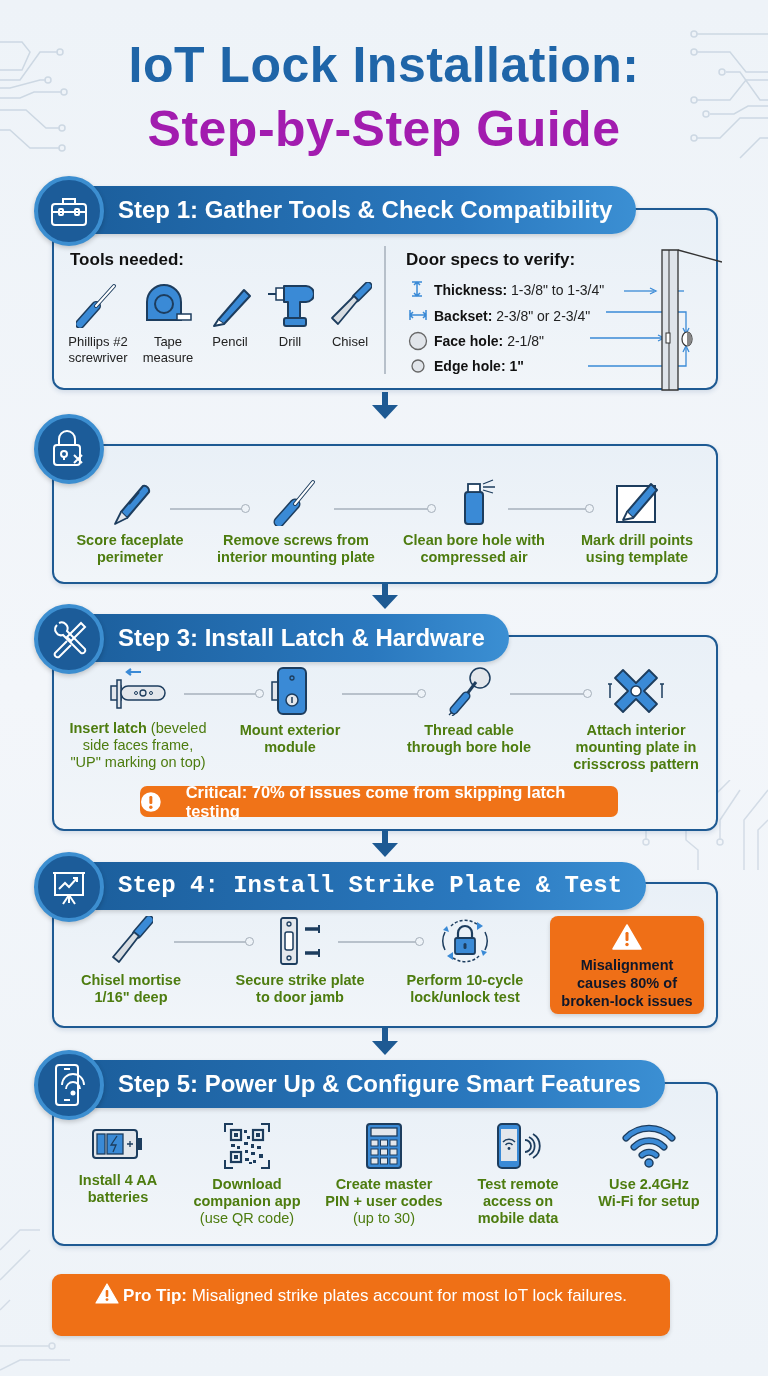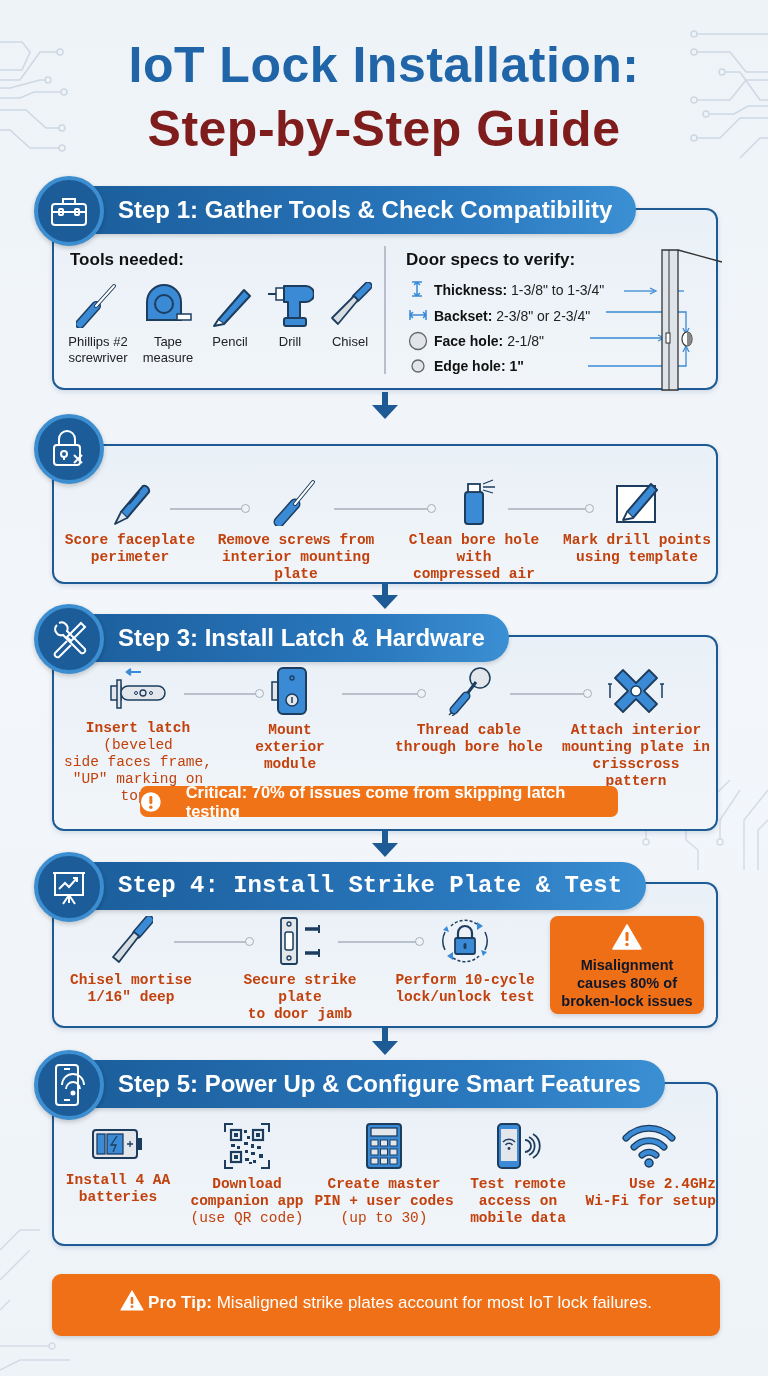--- a/index.html
+++ b/index.html
@@ -8,21 +8,21 @@
     background: linear-gradient(180deg, #eef3f8 0%, #f3f6fa 50%, #eef3f8 100%);
     font-family: "Liberation Sans", sans-serif;
     position: relative; color: #111;
   }
   .circuit { position: absolute; pointer-events: none; }
   .title {
     position: absolute; left: 0; right: 0; text-align: center; font-weight: 700;
     letter-spacing: 0.5px;
   }
   .title-1 { top: 36px; font-size: 50px; color: #1f65a8; }
-  .title-2 { top: 100px; font-size: 50px; color: #7f1d1d; }
+  .title-2 { top: 100px; font-size: 50px; color: #a21caf; }
 
   .step { position: absolute; left: 52px; width: 666px; }
   .card {
     position: absolute; left: 0; right: 0;
     background: linear-gradient(180deg, #e9f0f7, #f1f5f9);
     border: 2.5px solid #1e5a93; border-radius: 12px;
     box-shadow: 0 2px 5px rgba(30,70,120,0.15);
   }
   .banner {
     position: absolute; left: -4px; height: 48px; border-radius: 0 26px 26px 0;
@@ -32,21 +32,21 @@
     box-shadow: 0 2px 4px rgba(0,0,0,0.15);
   }
   .badge {
     position: absolute; left: -18px; width: 70px; height: 70px; border-radius: 50%;
     background: #1c5c99; border: 4px solid #3c8ed0;
     display: flex; align-items: center; justify-content: center;
     box-shadow: 0 2px 5px rgba(0,0,0,0.2);
   }
   .arrow-down { position: absolute; left: 372px; width: 26px; }
 
-  .item { position: absolute; text-align: center; font-size: 14.5px; line-height: 17px; font-weight: 700; color: #c2410c; font-family: Liberation Mono, monospace; }
+  .item { position: absolute; text-align: center; font-size: 14.5px; line-height: 17px; font-weight: 700; color: #4d7c0f; }
   .item .lbl { display: block; }
   .item .ico { display: block; margin: 0 auto 6px auto; }
   .light { font-weight: 400; }
   .connector { position: absolute; height: 2px; background: #b8c1cb; }
   .connector::after {
     content: ""; position: absolute; right: -6px; top: -4px; width: 7px; height: 7px;
     border: 1.5px solid #a5afba; border-radius: 50%; background: #eef3f8;
   }
 
   .tools-head { position: absolute; font-size: 17px; font-weight: 700; color: #111; }
@@ -61,23 +61,23 @@
     position: absolute; background: #f07318; color: #fff; border-radius: 7px;
     font-size: 16.5px; font-weight: 700; display: flex; align-items: center; justify-content: center;
     gap: 24px;
   }
   .alert-box {
     position: absolute; background: #ef6f17; color: #0f172a; border-radius: 8px;
     text-align: center; font-size: 14.5px; font-weight: 700; line-height: 18px;
     box-shadow: 0 2px 4px rgba(0,0,0,0.15);
   }
   .pro-tip {
-    position: absolute; left: 52px; top: 1274px; width: 668px; height: 62px;
+    position: absolute; left: 52px; top: 1274px; width: 618px; height: 62px;
     background: #ef7016; border-radius: 9px; color: #fff; text-align: center;
-    font-size: 17px; line-height: 22px; padding-top: 16px;
+    font-size: 17px; line-height: 22px; padding-top: 9px;
     box-shadow: 0 2px 4px rgba(0,0,0,0.15);
   }
   .pro-tip b { font-weight: 700; }
 </style>
 </head>
 <body>
 
 <svg class="circuit" style="left:0;top:30px" width="70" height="140" viewBox="0 0 70 140">
   <g fill="none" stroke="#cdd8e3" stroke-width="1.5">
     <path d="M0 12 H22 L30 22 L22 40 H0"></path>
@@ -526,21 +526,21 @@
       <rect x="6" y="2" width="22" height="44" rx="4" fill="#3a8ad6" stroke="#1d3d5e" stroke-width="2"></rect>
       <rect x="9" y="7" width="16" height="32" fill="#e3e7ec"></rect>
       <path d="M11 20 A8 8 0 0 1 23 20 M13.5 23 A4.5 4.5 0 0 1 20.5 23" fill="none" stroke="#1d3d5e" stroke-width="1.5"></path>
       <circle cx="17" cy="26.5" r="1.4" fill="#1d3d5e"></circle>
       <path d="M33 18 A6 6 0 0 1 33 30 M37 15 A10 10 0 0 1 37 33 M41 12 A14 14 0 0 1 41 36" fill="none" stroke="#1d3d5e" stroke-width="1.8"></path>
     </svg>
     <span class="lbl">Test remote</span>
     <span class="lbl">access on</span>
     <span class="lbl">mobile data</span>
   </div>
-  <div class="item" style="left:530px;top:62px;width:134px;text-align:right;">
+  <div class="item" style="left:530px;top:62px;width:134px;">
     <svg class="ico" width="54" height="48" viewBox="0 0 54 48">
       <g fill="none" stroke-linecap="round">
         <path d="M4 16 A32 32 0 0 1 50 16" stroke="#1d3d5e" stroke-width="7"></path>
         <path d="M4 16 A32 32 0 0 1 50 16" stroke="#3a8ad6" stroke-width="4.5"></path>
         <path d="M12 25 A21 21 0 0 1 42 25" stroke="#1d3d5e" stroke-width="7"></path>
         <path d="M12 25 A21 21 0 0 1 42 25" stroke="#3a8ad6" stroke-width="4.5"></path>
         <path d="M20 33 A10 10 0 0 1 34 33" stroke="#1d3d5e" stroke-width="7"></path>
         <path d="M20 33 A10 10 0 0 1 34 33" stroke="#3a8ad6" stroke-width="4.5"></path>
       </g>
       <circle cx="27" cy="41" r="4" fill="#3a8ad6" stroke="#1d3d5e" stroke-width="1.5"></circle>

